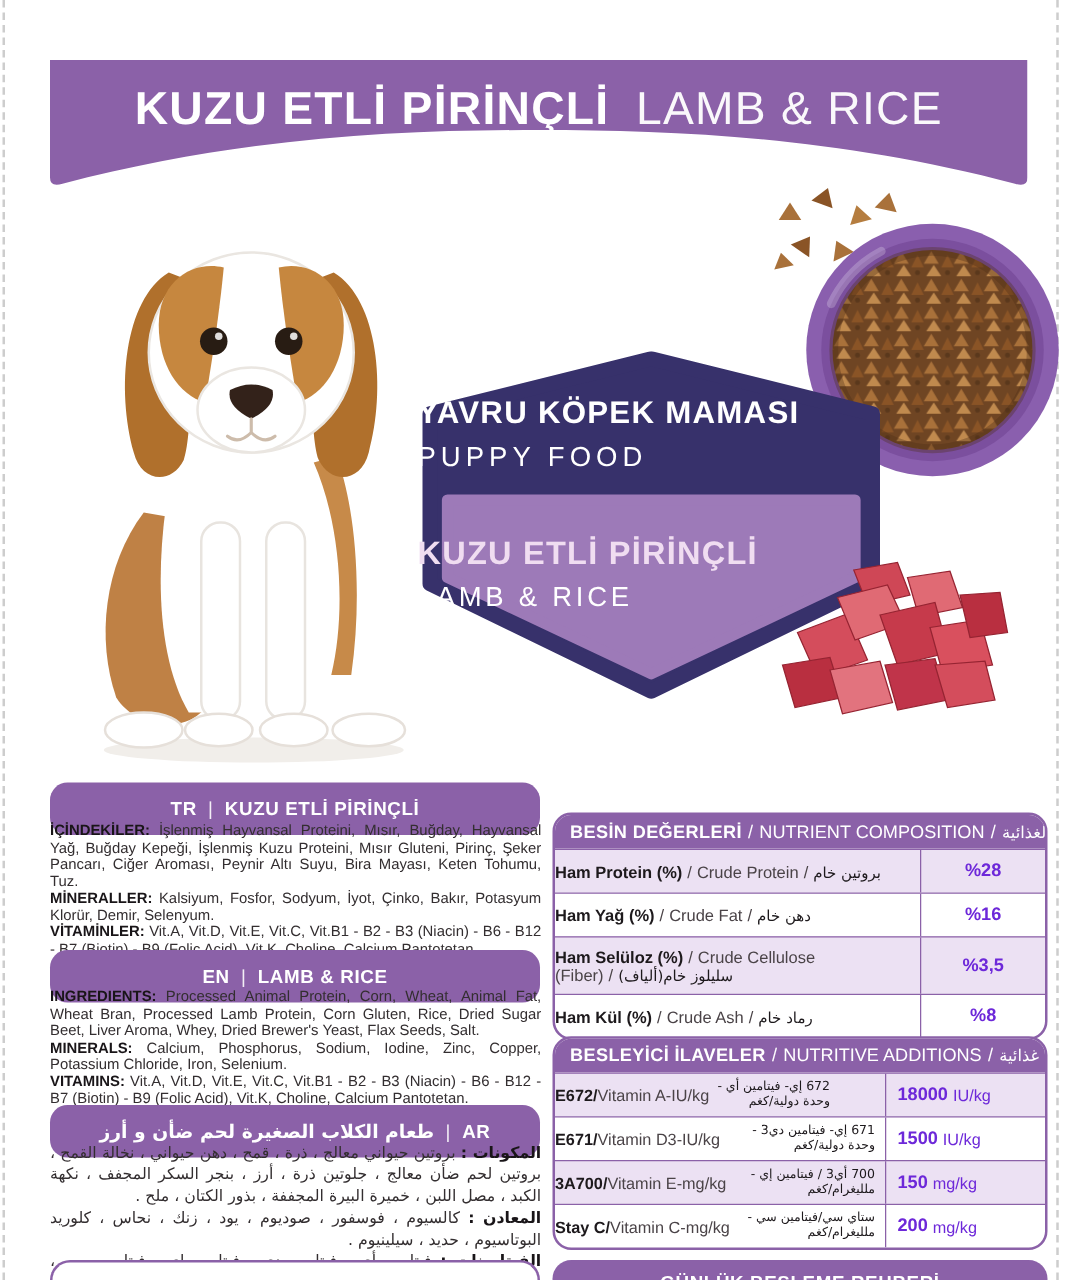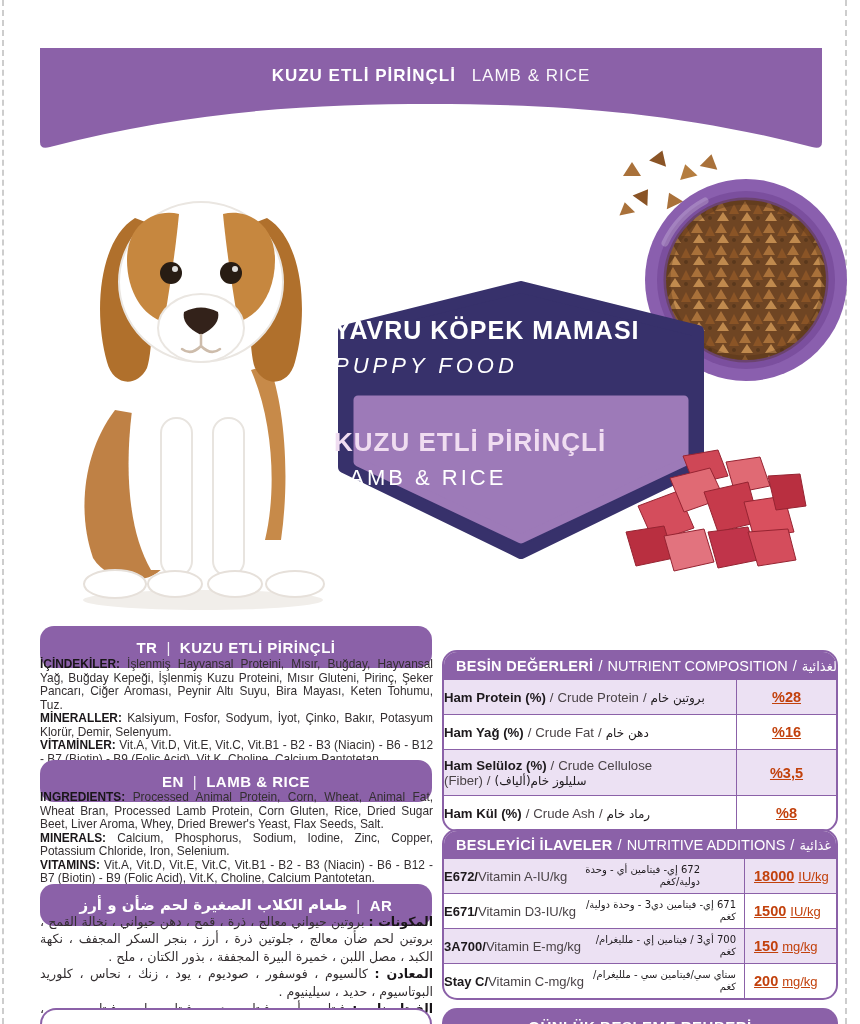--- a/index.html
+++ b/index.html
@@ -7,30 +7,30 @@
     position:relative;width:860px;height:1024px;overflow:hidden;background:#fff;
     font-family:"Liberation Sans","DejaVu Sans",sans-serif;color:#2e2a2c;
   }
   .cutline{position:absolute;top:0;bottom:0;width:0;border-left:2px dashed #cdcdcd;}
   .cutline.left{left:2px;} .cutline.right{left:845px;}
 
   
   .banner-svg{position:absolute;left:40px;top:48px;}
   .banner-title{
     position:absolute;left:40px;top:66px;width:782px;text-align:center;color:#fff;
-    font-size:17px;letter-spacing:1px;white-space:nowrap;
+    font-size:37px;letter-spacing:1px;white-space:nowrap;
   }
   .banner-title .bold{font-weight:bold;}
   .banner-title .light{font-weight:normal;margin-left:10px;opacity:.96;}
 
   
   .badge-svg{position:absolute;left:334px;top:281px;}
   .badge-text{position:absolute;left:334px;width:374px;color:#fff;white-space:nowrap;}
   .bt1{top:316px;font-size:25px;font-weight:bold;letter-spacing:1px;}
-  .bt2{top:353px;font-size:22px;font-weight:normal;letter-spacing:4px;font-style:italic;}
+  .bt2{top:353px;font-size:22px;font-weight:normal;letter-spacing:4px;}
   .bt3{top:427px;font-size:26px;font-weight:bold;letter-spacing:1px;color:#f0ddf1;}
   .bt4{top:465px;font-size:22px;font-weight:normal;letter-spacing:3px;}
 
   .art{position:absolute;}
 
   
   .pill{
     position:absolute;left:40px;width:392px;height:42px;border-radius:14px;
     background:#8b61a8;color:#fff;font-weight:bold;font-size:15px;
     display:flex;align-items:center;justify-content:center;letter-spacing:.5px;
@@ -57,32 +57,31 @@
   .thead .sep{margin:0 5px;font-weight:normal;}
   .thead .ar{margin-left:auto;font-family:"DejaVu Sans","Liberation Sans",sans-serif;font-size:13px;}
   .trow{display:flex;align-items:stretch;border-top:1.5px solid #8b61a8;}
   .trow:first-of-type{border-top:none;}
   .trow.alt{background:#ece1f3;}
   .tlabel{flex:1;padding:5px 8px 5px 0;display:flex;align-items:center;font-size:13.2px;color:#4a4347;}
   .tlabel b{color:#1d191c;}
   .tlabel .ar{font-family:"DejaVu Sans","Liberation Sans",sans-serif;font-size:12px;color:#1d191c;}
   .tval{
     width:100px;border-left:1.5px solid #8b61a8;display:flex;align-items:center;
-    justify-content:center;font-weight:bold;font-size:14.5px;color:#c2410c;padding:4px;
+    justify-content:center;font-weight:bold;font-size:14.5px;color:#6d28d9;padding:4px;
     box-sizing:border-box;
-    text-decoration:underline;
   }
   .nut-label{display:inline;}
   .nut-label .sep{margin:0 4px;}
   .add-label{flex:1;display:flex;align-items:center;justify-content:space-between;gap:6px;}
   .add-latin{white-space:nowrap;font-size:13px;}
   .add-ar{direction:rtl;text-align:right;font-size:10px;line-height:12px;
     font-family:"DejaVu Sans","Liberation Sans",sans-serif;color:#1d191c;}
   .tval .unit{font-weight:normal;margin-left:4px;font-size:13px;}
-  .addrow .tval{width:92px;justify-content:flex-start;padding-left:9px;text-align:center;}
+  .addrow .tval{width:128px;justify-content:flex-start;padding-left:9px;text-align:center;}
 
   
   .partial-box-left{
     position:absolute;left:40px;top:1008px;width:392px;height:30px;background:#fff;
     border:2.5px solid #8b61a8;border-bottom:none;border-radius:16px 16px 0 0;box-sizing:border-box;
   }
   .partial-bar-right{
     position:absolute;left:442px;top:1008px;width:396px;height:30px;background:#8b61a8;
     border-radius:15px 15px 0 0;color:#fff;font-weight:bold;font-size:15px;
     text-align:center;padding-top:10px;box-sizing:content-box;letter-spacing:.5px;

